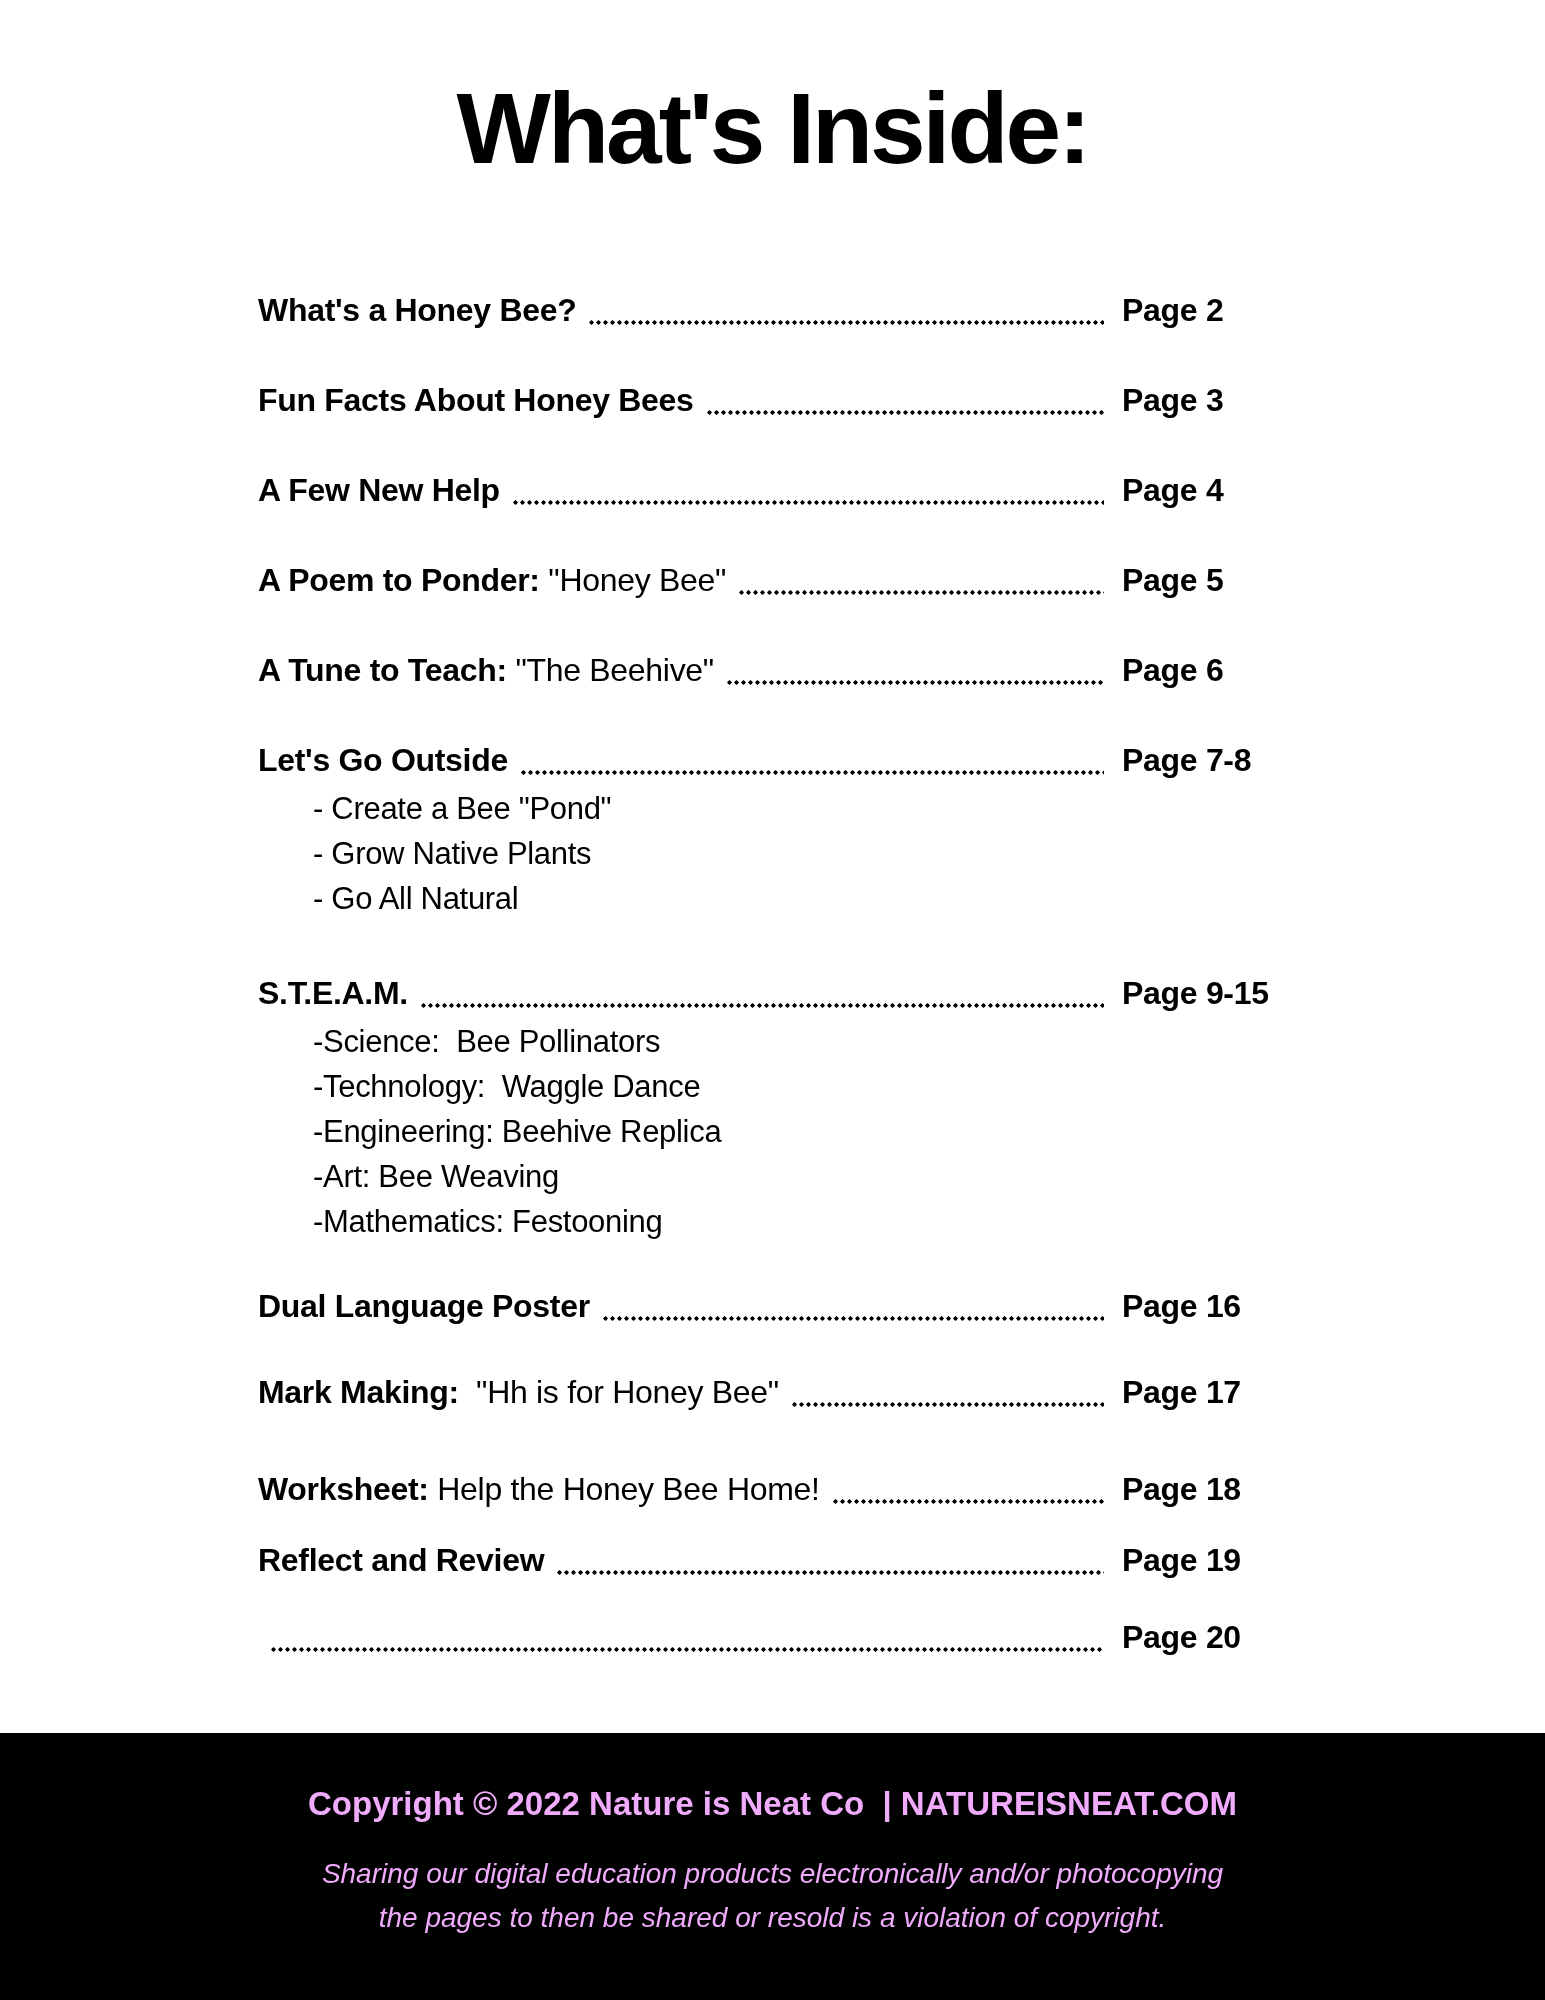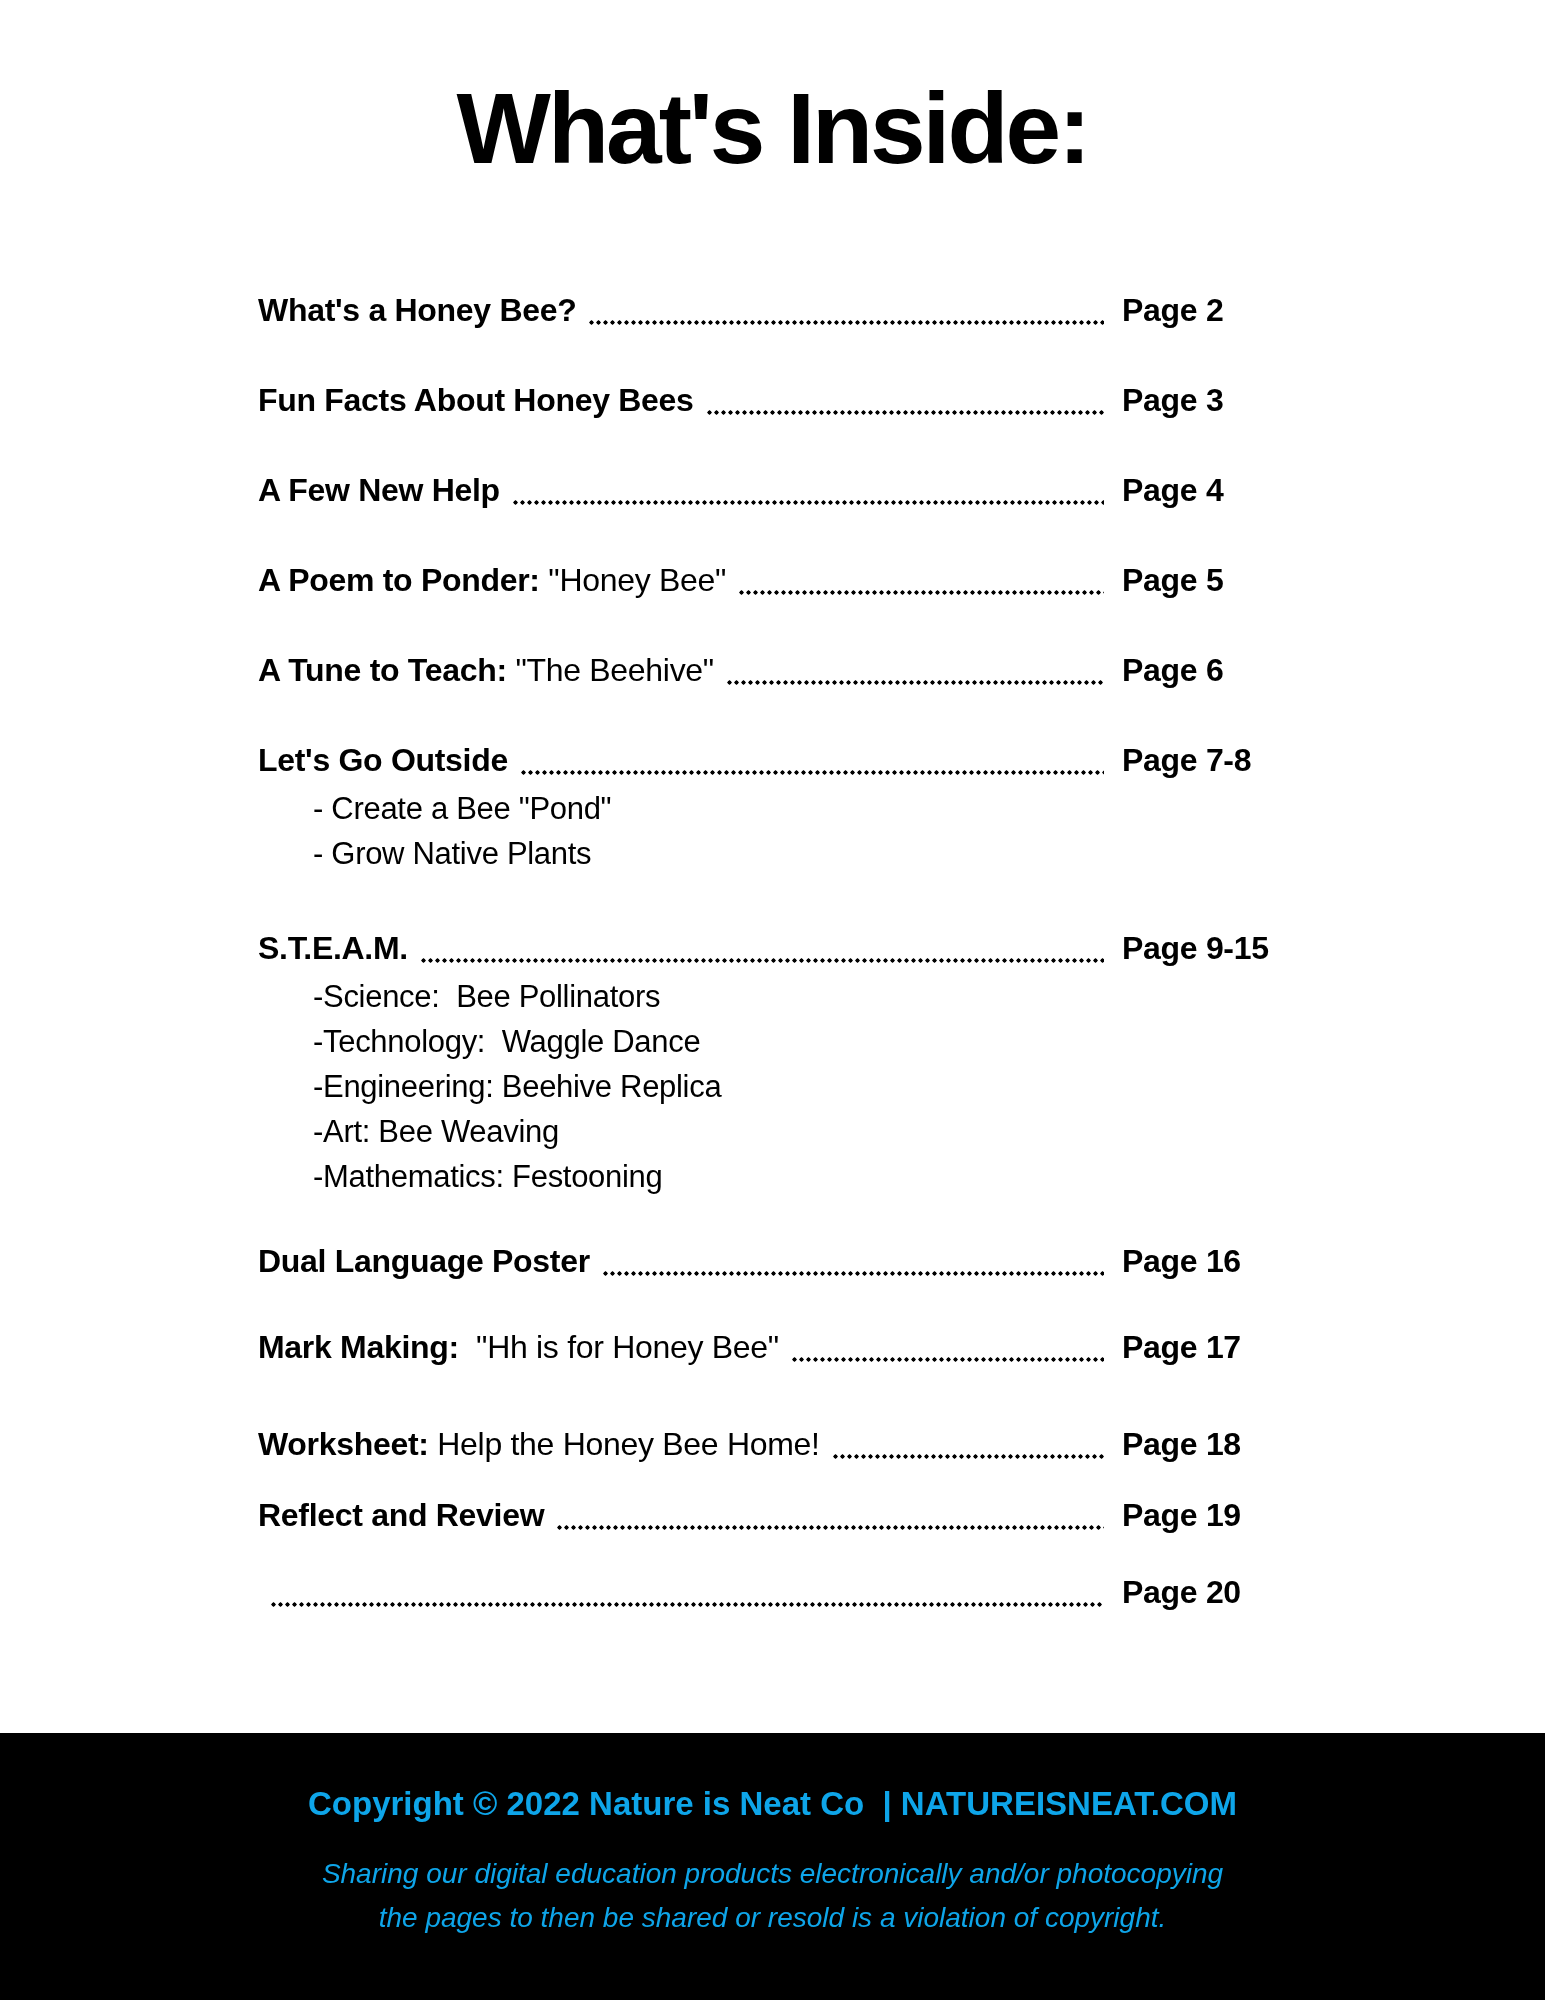--- a/index.html
+++ b/index.html
@@ -74,21 +74,21 @@
   .g32 { margin-bottom: 32px; }
   .group-out { margin-bottom: 50px; }
   .group-steam { margin-bottom: 40px; }
   .footer {
     position: absolute;
     left: 0;
     top: 1733px;
     width: 1545px;
     height: 267px;
     background: #000000;
-    color: #0ea5e9;
+    color: #f0abfc;
     text-align: center;
     box-sizing: border-box;
     padding-top: 48px;
   }
   .footer .copyright {
     font-size: 33px;
     line-height: 45px;
     font-weight: 700;
     white-space: pre-wrap;
   }
@@ -141,20 +141,21 @@
 
     <div class="group-out">
       <div class="row">
         <span class="label"><b>Let's Go Outside</b><span class="normal"></span></span>
         <span class="leader"></span>
         <span class="pagecol">Page 7-8</span>
       </div>
       <div class="subs">
         <div class="sub">- Create a Bee "Pond"</div>
         <div class="sub">- Grow Native Plants</div>
+        <div class="sub">- Go All Natural</div>
       </div>
     </div>
 
     <div class="group-steam">
       <div class="row">
         <span class="label"><b>S.T.E.A.M.</b><span class="normal"></span></span>
         <span class="leader"></span>
         <span class="pagecol">Page 9-15</span>
       </div>
       <div class="subs">

